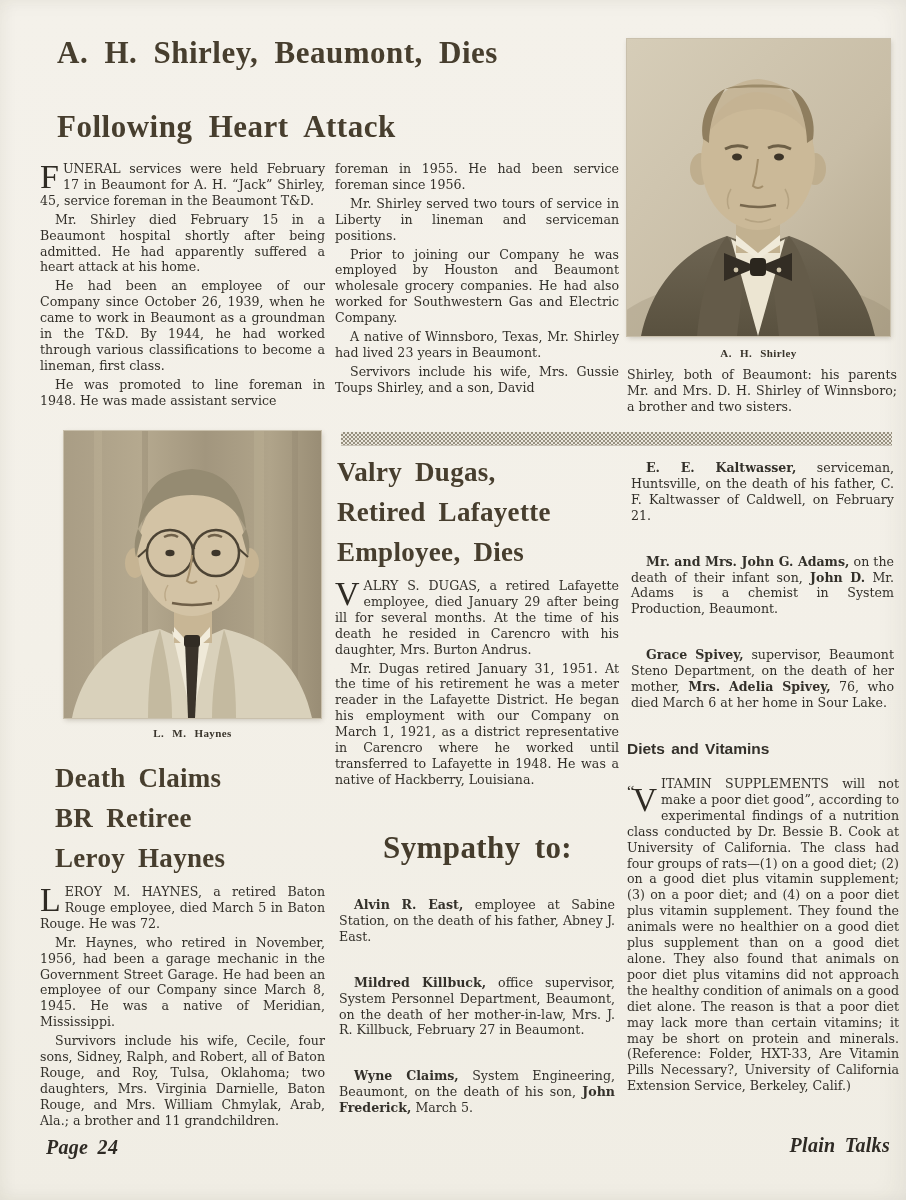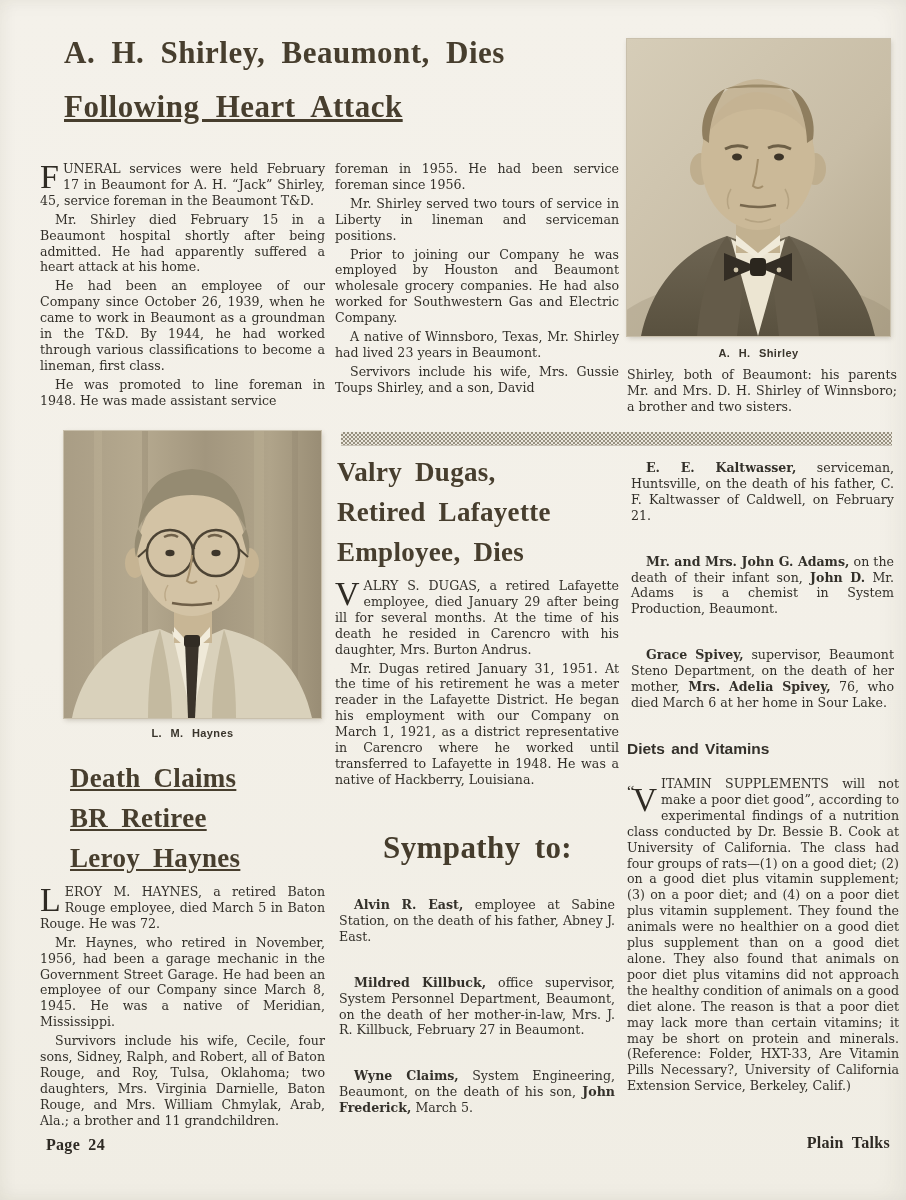--- a/index.html
+++ b/index.html
@@ -2,48 +2,48 @@
 <html><head>
 <meta charset="utf-8">
 <style>
   html,body{margin:0;padding:0;background:#9a958c;}
   .page{
     position:relative;width:906px;height:1200px;margin:0 auto;
     background:linear-gradient(180deg,#f4f1ea 0%,#f3f0e8 55%,#f0ede4 100%);
     box-shadow:inset -10px 0 22px rgba(60,50,30,.05), inset 6px 0 14px rgba(60,50,30,.04);
     font-family:"DejaVu Serif",serif;color:#33302a;overflow:hidden;
   }
-  .headline{position:absolute;left:64px;top:34px;width:520px;
+  .headline{position:absolute;left:57px;top:34px;width:520px;
     font-family:"Liberation Serif",serif;font-weight:700;color:#473e2e;
     font-size:31px;line-height:38px;letter-spacing:.5px;word-spacing:8px;}
-  .headline .hl2{margin-top:16px;text-decoration:underline;}
+  .headline .hl2{margin-top:36px;}
   .col{position:absolute;text-align:justify;font-size:12.6px;line-height:15.9px;}
   .col p{margin:0 0 3px 0;text-indent:15px;}
   .col p.first,.col p.noindent{text-indent:0;}
   .dropcap{float:left;font-family:"Liberation Serif",serif;font-size:34px;line-height:27px;
     padding:2px 4px 0 0;color:#2f2b24;}
   .dc-quote{font-size:17px;vertical-align:14px;letter-spacing:-2px;}
   .photo{position:absolute;margin:0;padding:0;box-shadow:0 0 0 1px #c9c0ac, 1px 2px 5px rgba(70,60,40,.25);}
   .photo svg{display:block;}
-  .caption{position:absolute;text-align:center;font-family:Liberation Sans, sans-serif;
+  .caption{position:absolute;text-align:center;font-family:Liberation Serif, serif;
     font-weight:700;font-size:11px;letter-spacing:.4px;word-spacing:5px;color:#39342b;}
   .hatch{position:absolute;left:341px;top:432px;width:551px;height:13px;
     background:repeating-conic-gradient(#97907f 0% 25%, #eae6dc 0% 50%) 0 0/4px 4px;
     box-shadow:0 1px 0 rgba(120,110,90,.35);}
   .head2{position:absolute;font-family:"Liberation Serif",serif;font-weight:700;color:#473e2e;
     font-size:27px;line-height:40px;letter-spacing:.3px;word-spacing:6px;}
   .head-sympathy{position:absolute;font-family:"Liberation Serif",serif;font-weight:700;color:#453c2c;
     font-size:31px;letter-spacing:.4px;word-spacing:6px;margin-left:46px;}
   .head-sans{position:absolute;font-family:"Liberation Sans",sans-serif;font-weight:700;
     font-size:15.5px;color:#33302a;word-spacing:2px;}
   .items .item{margin:0 0 30px 0;}
   .items .item p{margin:4px;text-indent:15px;}
   .b{font-weight:700;}
-  .footer{position:absolute;font-family:"Liberation Serif",serif;font-weight:700;
-    font-size:16px;color:#2e2a24;letter-spacing:.3px;word-spacing:4px;}
+  .footer{position:absolute;font-family:"Liberation Serif",serif;font-weight:700;font-style:italic;
+    font-size:20px;color:#2e2a24;letter-spacing:.3px;word-spacing:4px;}
 </style>
 </head>
 <body>
 
 <div class="page">
 
   <div class="headline">
     <div>A. H. Shirley, Beaumont, Dies</div>
     <div class="hl2">Following Heart Attack</div>
   </div>
@@ -156,21 +156,21 @@
       <path d="M100 106 Q 108 102 114 106" stroke="#6f6049" stroke-width="2.5" fill="none"></path>
       <path d="M144 106 Q 150 102 158 106" stroke="#6f6049" stroke-width="2.5" fill="none"></path>
       <path d="M128 124 C 127 136 125 144 123 150 Q 128 154 133 150" stroke="#a8926e" stroke-width="2" fill="none"></path>
       <path d="M108 172 Q 128 176 148 172" stroke="#6f5f48" stroke-width="2.5" fill="none"></path>
       <path d="M104 154 Q 99 162 102 170" stroke="#bba887" stroke-width="1.4" fill="none"></path>
       <path d="M152 154 Q 157 162 154 170" stroke="#bba887" stroke-width="1.4" fill="none"></path>
     </svg>
   </figure>
   <div class="caption" style="left:64px;top:727px;width:257px;">L. M. Haynes</div>
 
-  <div class="head2" style="left:70px;top:758px;width:270px;text-decoration:underline;">
+  <div class="head2" style="left:55px;top:758px;width:270px;">
     <div>Death Claims</div>
     <div>BR Retiree</div>
     <div>Leroy Haynes</div>
   </div>
 
   <section class="col" style="left:40px;top:884px;width:285px;">
     <p class="first"><span class="dropcap">L</span><span>EROY M. HAYNES, a retired Baton Rouge employee, died March 5 in Baton Rouge. He was 72.</span></p>
     <p>Mr. Haynes, who retired in November, 1956, had been a garage mechanic in the Government Street Garage. He had been an employee of our Company since March 8, 1945. He was a native of Meridian, Mississippi.</p>
     <p>Survivors include his wife, Cecile, four sons, Sidney, Ralph, and Robert, all of Baton Rouge, and Roy, Tulsa, Oklahoma; two daughters, Mrs. Virginia Darnielle, Baton Rouge, and Mrs. William Chmylak, Arab, Ala.; a brother and 11 grandchildren.</p>
   </section>

